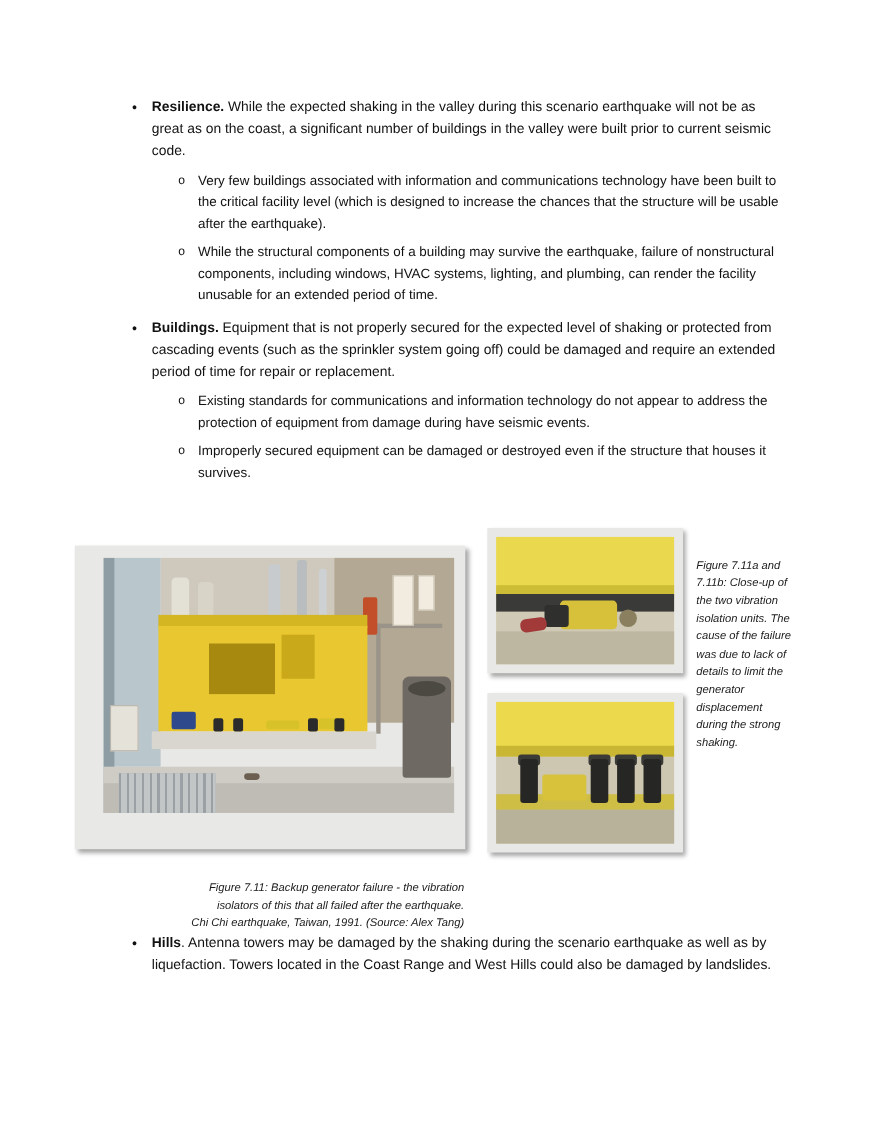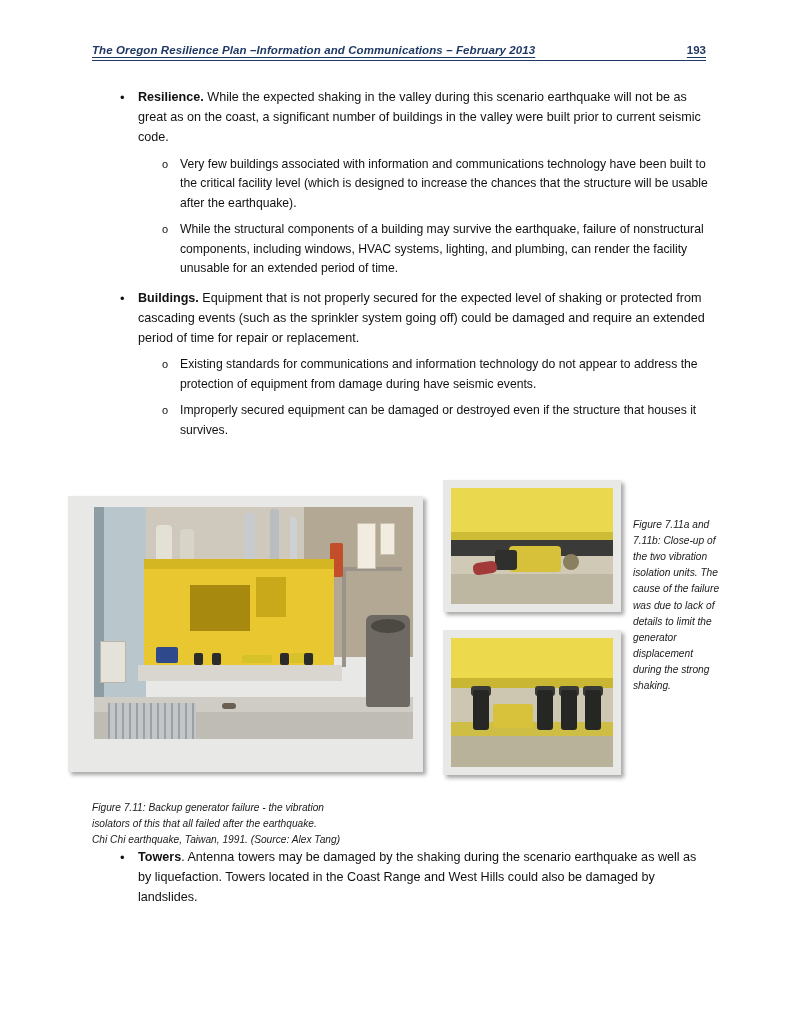--- a/index.html
+++ b/index.html
@@ -156,36 +156,37 @@
     left: 8px;
     top: 8px;
     width: 162px;
     height: 129px;
     overflow: hidden;
   }
 
   .side-caption {
     position: absolute;
     left: 565px;
-    top: 45px;
+    top: 35px;
     width: 90px;
     font-size: 10.2px;
     font-style: italic;
     line-height: 1.58;
     color: #1a1a1a;
   }
   .main-caption {
     position: absolute;
     left: 92px;
     top: 800px;
     width: 330px;
     font-size: 10.2px;
     font-style: italic;
     line-height: 1.56;
     color: #1a1a1a;
+    text-align: right;
   }
 
   .content-bottom {
     position: absolute;
     left: 92px;
     top: 848px;
     width: 616px;
   }
 
   
@@ -246,24 +247,20 @@
   .c-base { position:absolute; left:0; top:84px; width:162px; height:14px; background:#cfbe46; }
   .c-bolt { position:absolute; top:52px; width:16px; height:40px; background:#262624; border-radius:3px; }
   .c-boltcap { position:absolute; top:48px; width:20px; height:10px; background:#3a3a36; border-radius:3px; }
   .c-yellowblock { position:absolute; left:42px; top:66px; width:40px; height:24px; background:#d8c23c; border-radius:3px; }
 </style>
 </head>
 <body>
 
 <div class="page">
 
-  <div class="header">
-    <span class="header-title">The Oregon Resilience Plan –Information and Communications – February 2013</span>
-    <span class="header-page">193</span>
-  </div>
 
   <div class="content">
     <ul class="bullets">
 
       <li class="bullet-l1">
         <span class="marker">•</span>
         <b>Resilience.</b><span> While the expected shaking in the valley during this scenario earthquake will not be as great as on the coast, a significant number of buildings in the valley were built prior to current seismic code.</span>
         <ul class="sub">
           <li class="bullet-l2">
             <span class="marker">o</span>
@@ -384,18 +381,18 @@
   <div class="main-caption">
     <div>Figure 7.11: Backup generator failure - the vibration</div>
     <div>isolators of this that all failed after the earthquake.</div>
     <div>Chi Chi earthquake, Taiwan, 1991.  (Source: Alex Tang)</div>
   </div>
 
   <div class="content-bottom">
     <ul class="bullets">
       <li class="bullet-l1">
         <span class="marker">•</span>
-        <b>Towers</b><span>. Antenna towers may be damaged by the shaking during the scenario earthquake as well as by liquefaction. Towers located in the Coast Range and West Hills could also be damaged by landslides.</span>
+        <b>Hills</b><span>. Antenna towers may be damaged by the shaking during the scenario earthquake as well as by liquefaction. Towers located in the Coast Range and West Hills could also be damaged by landslides.</span>
       </li>
     </ul>
   </div>
 
 </div>
 
 </body></html>

